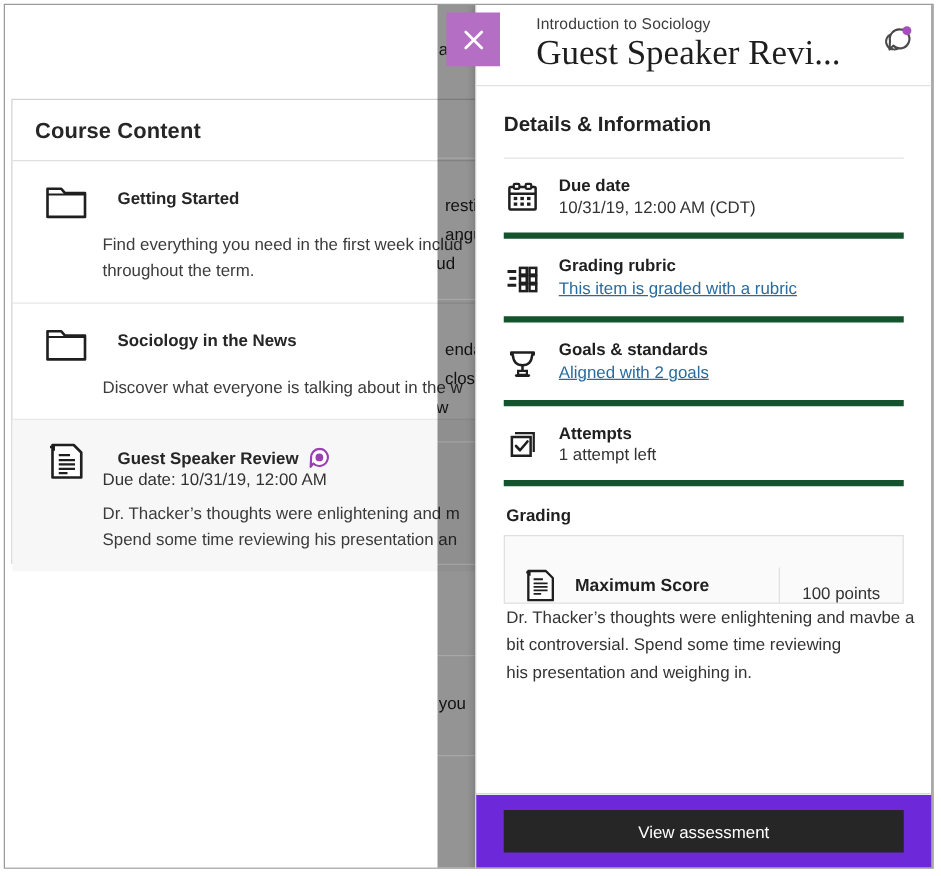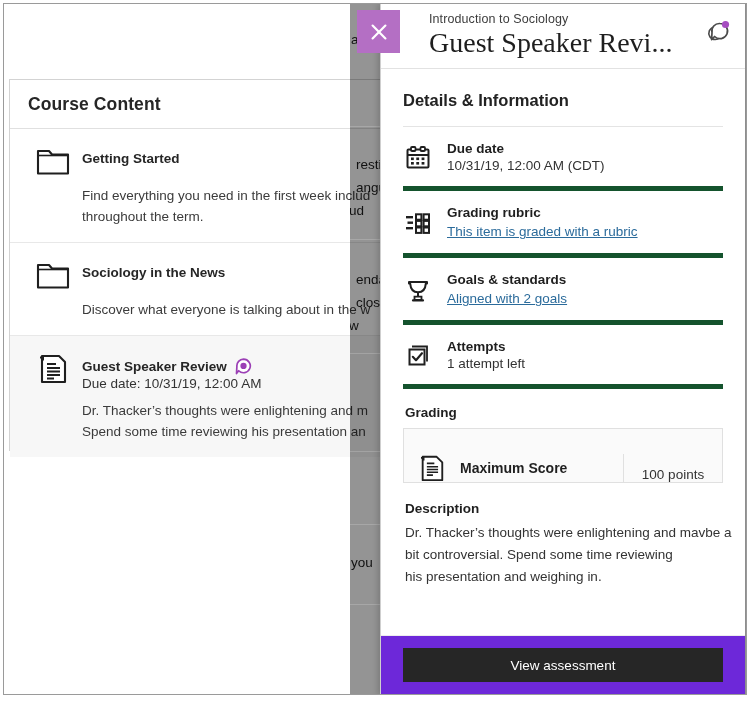--- a/index.html
+++ b/index.html
@@ -80,20 +80,21 @@
     margin-top: 1px;
   }
   .row-title {
     font-size: 13.5px;
     font-weight: bold;
     color: #262626;
     padding-top: 6px;
     display: flex;
     align-items: center;
     gap: 8px;
+    margin-left: 12px;
   }
   .row-sub {
     font-size: 13.5px;
     color: #333;
     margin-top: 1px;
   }
   .row-desc {
     font-size: 13.5px;
     color: #3b3b3b;
     line-height: 1.55;
@@ -536,21 +537,20 @@
               <path d="M9.5 10 h8 M9.5 13.6 h12 M9.5 16.6 h12 M9.5 19.6 h12 M9.5 22.6 h6.5" stroke="#1f1f1f" stroke-width="1.7"></path>
             </svg>
           </span>
           <span class="label">Maximum Score</span>
         </div>
         <div id="grading-right">
           <span>100 points</span>
         </div>
       </div>
 
-      <div id="description-heading">Description</div>
       <div id="description-text">
         <div>Dr. Thacker’s thoughts were enlightening and mavbe a</div>
         <div>bit controversial. Spend some  time reviewing</div>
         <div>his presentation and weighing in.</div>
       </div>
 
     </div>
 
     <div id="panel-footer">
       <button id="view-assessment-button">View assessment</button>

